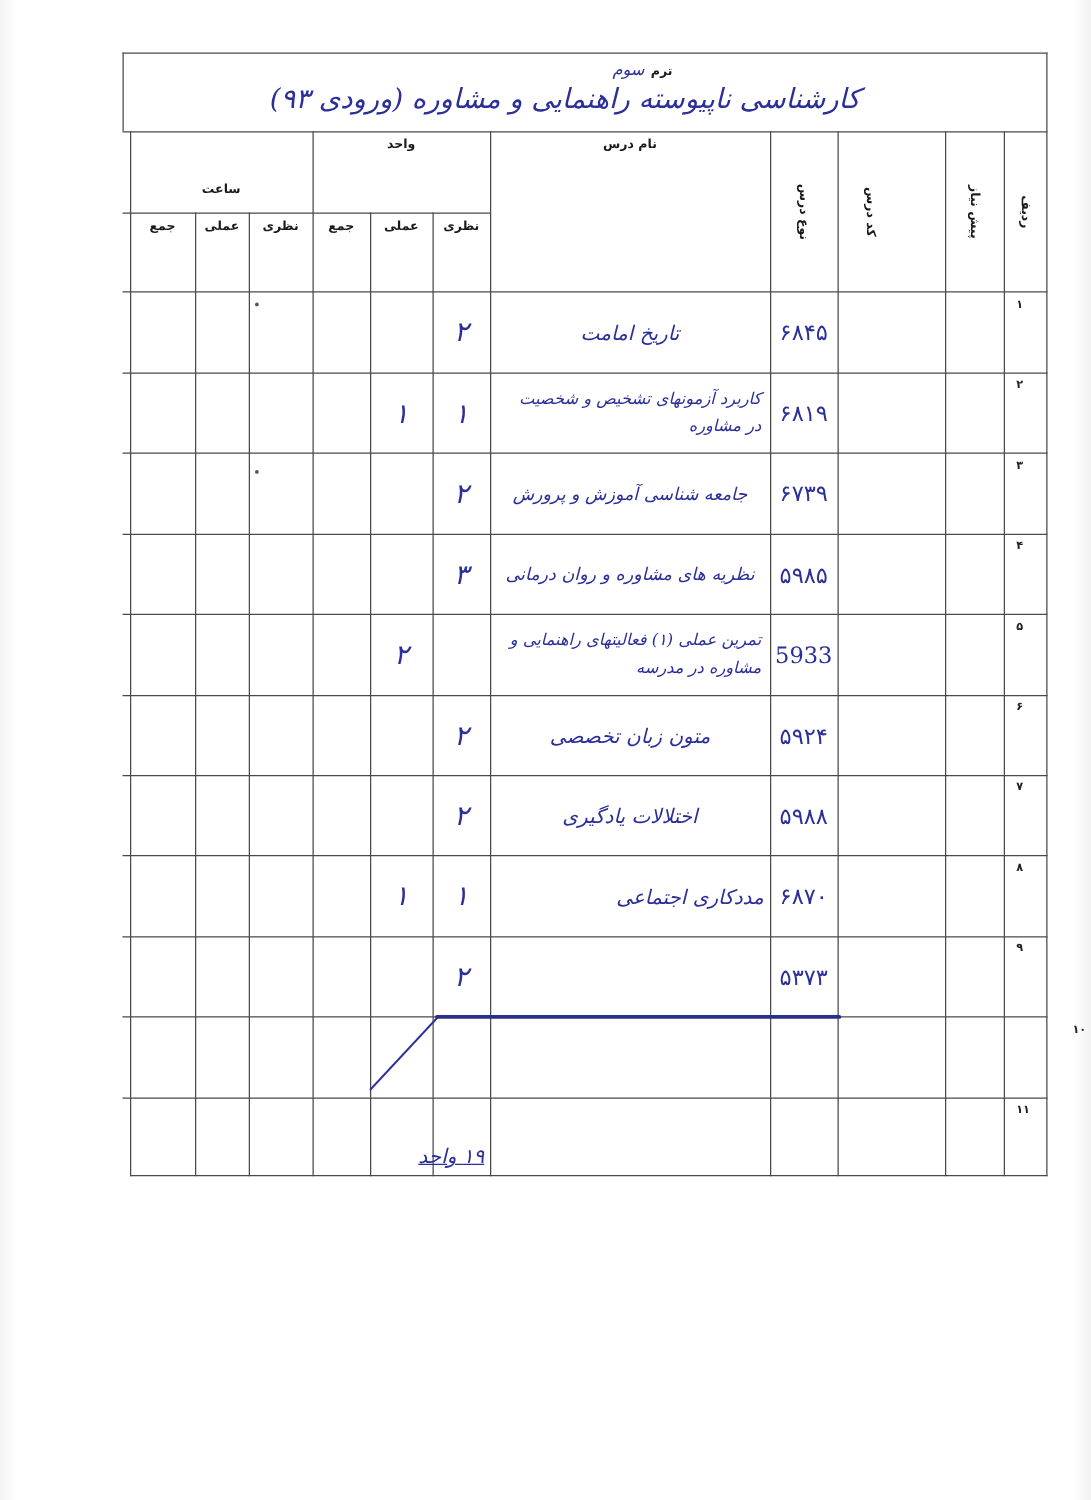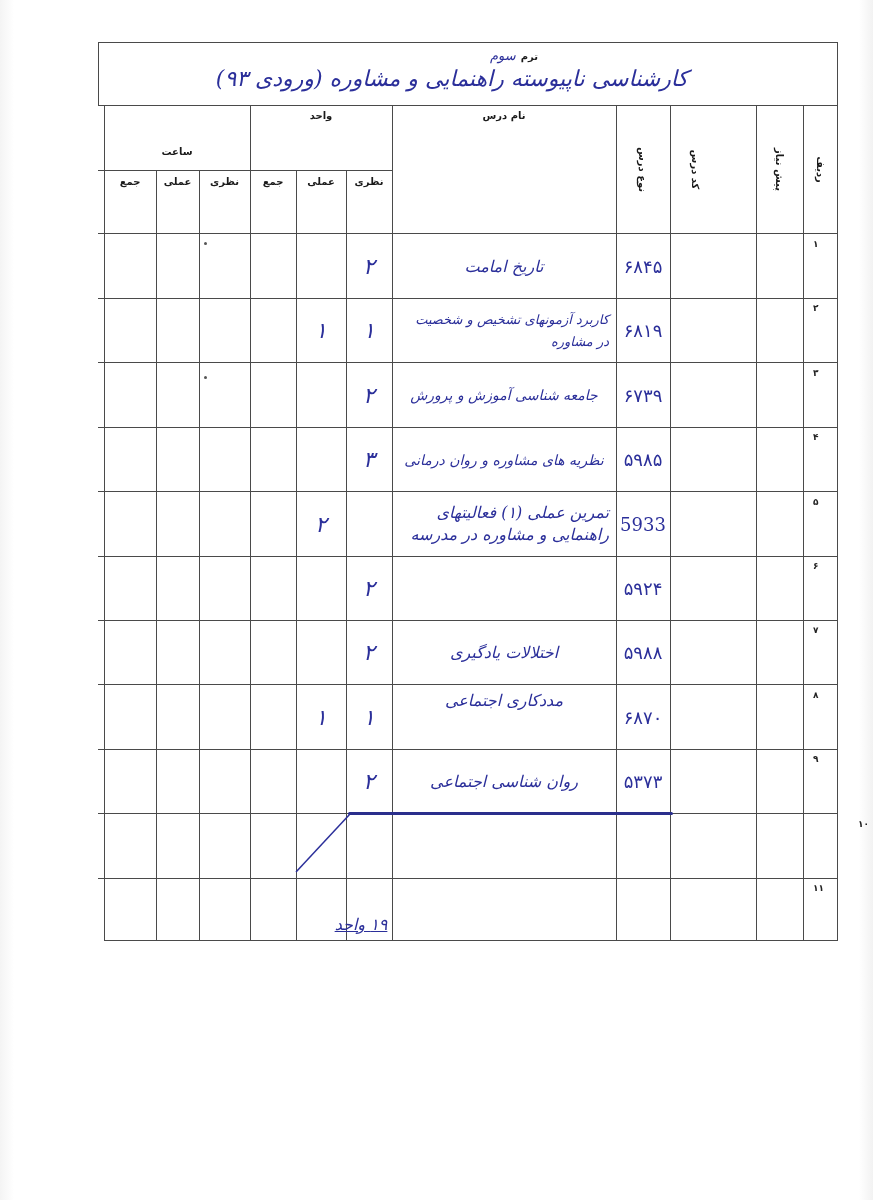--- a/index.html
+++ b/index.html
@@ -144,61 +144,61 @@
       <span class="hand name" style="font-size:14px;">نظریه های مشاوره و روان درمانی</span>
     </div>
   <div class="cell" style="left:248px;top:386px;width:46px;height:63px;">
       <span class="hand num">۳</span>
     </div>
 
   <div class="cell" style="left:518px;top:450px;width:54px;height:64px;">
       <span class="hand code">5933</span>
     </div>
   <div class="cell" style="left:298px;top:450px;width:216px;height:64px;">
-      <span class="hand name-small" style="white-space:normal;width:210px;font-size:16px;">تمرین عملی (۱) فعالیتهای راهنمایی و مشاوره در مدرسه</span>
+      <span class="hand name-small" style="white-space:normal;width:210px;font-size:13px;">تمرین عملی (۱) فعالیتهای راهنمایی و مشاوره در مدرسه</span>
     </div>
   <div class="cell" style="left:198px;top:450px;width:50px;height:64px;">
       <span class="hand num">۲</span>
     </div>
 
   <div class="cell" style="left:518px;top:515px;width:54px;height:63px;">
       <span class="hand code">۵۹۲۴</span>
     </div>
+  <div class="cell" style="left:294px;top:515px;width:224px;height:63px;">
+      <span class="hand name">متون زبان تخصصی</span>
+    </div>
   <div class="cell" style="left:248px;top:515px;width:46px;height:63px;">
       <span class="hand num">۲</span>
     </div>
 
   <div class="cell" style="left:518px;top:579px;width:54px;height:63px;">
       <span class="hand code">۵۹۸۸</span>
     </div>
   <div class="cell" style="left:294px;top:579px;width:224px;height:63px;">
       <span class="hand name">اختلالات یادگیری</span>
     </div>
   <div class="cell" style="left:248px;top:579px;width:46px;height:63px;">
       <span class="hand num">۲</span>
     </div>
 
   <div class="cell" style="left:518px;top:643px;width:54px;height:64px;">
       <span class="hand code">۶۸۷۰</span>
     </div>
-  <div class="cell" style="left:294px;top:626px;width:224px;height:64px;">
+  <div class="cell" style="left:294px;top:643px;width:224px;height:64px;padding-left:48px;">
       <span class="hand name">مددکاری اجتماعی</span>
     </div>
   <div class="cell" style="left:248px;top:643px;width:46px;height:64px;">
       <span class="hand num">۱</span>
     </div>
   <div class="cell" style="left:198px;top:643px;width:50px;height:64px;">
       <span class="hand num">۱</span>
     </div>
 
   <div class="cell" style="left:518px;top:708px;width:54px;height:63px;">
       <span class="hand code">۵۳۷۳</span>
-    </div>
-  <div class="cell" style="left:294px;top:708px;width:224px;height:63px;">
-      <span class="hand name">روان شناسی اجتماعی</span>
     </div>
   <div class="cell" style="left:248px;top:708px;width:46px;height:63px;">
       <span class="hand num">۲</span>
     </div>
 
   <div class="strike" style="left:250px;top:770px;width:325px;"></div>
   <svg style="position:absolute;left:196px;top:768px;" width="60" height="65">
     <path d="M56 4 L2 62" stroke="#2b2f9a" stroke-width="1.5" fill="none"></path>
   </svg>
 

